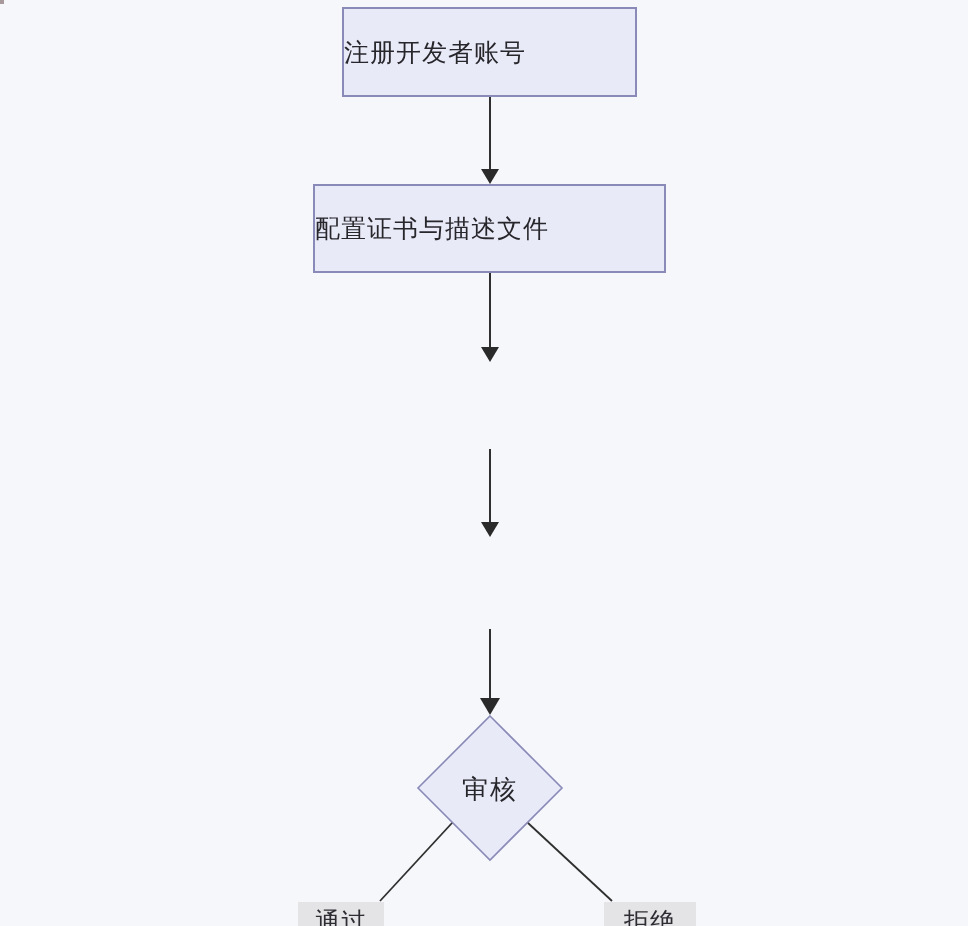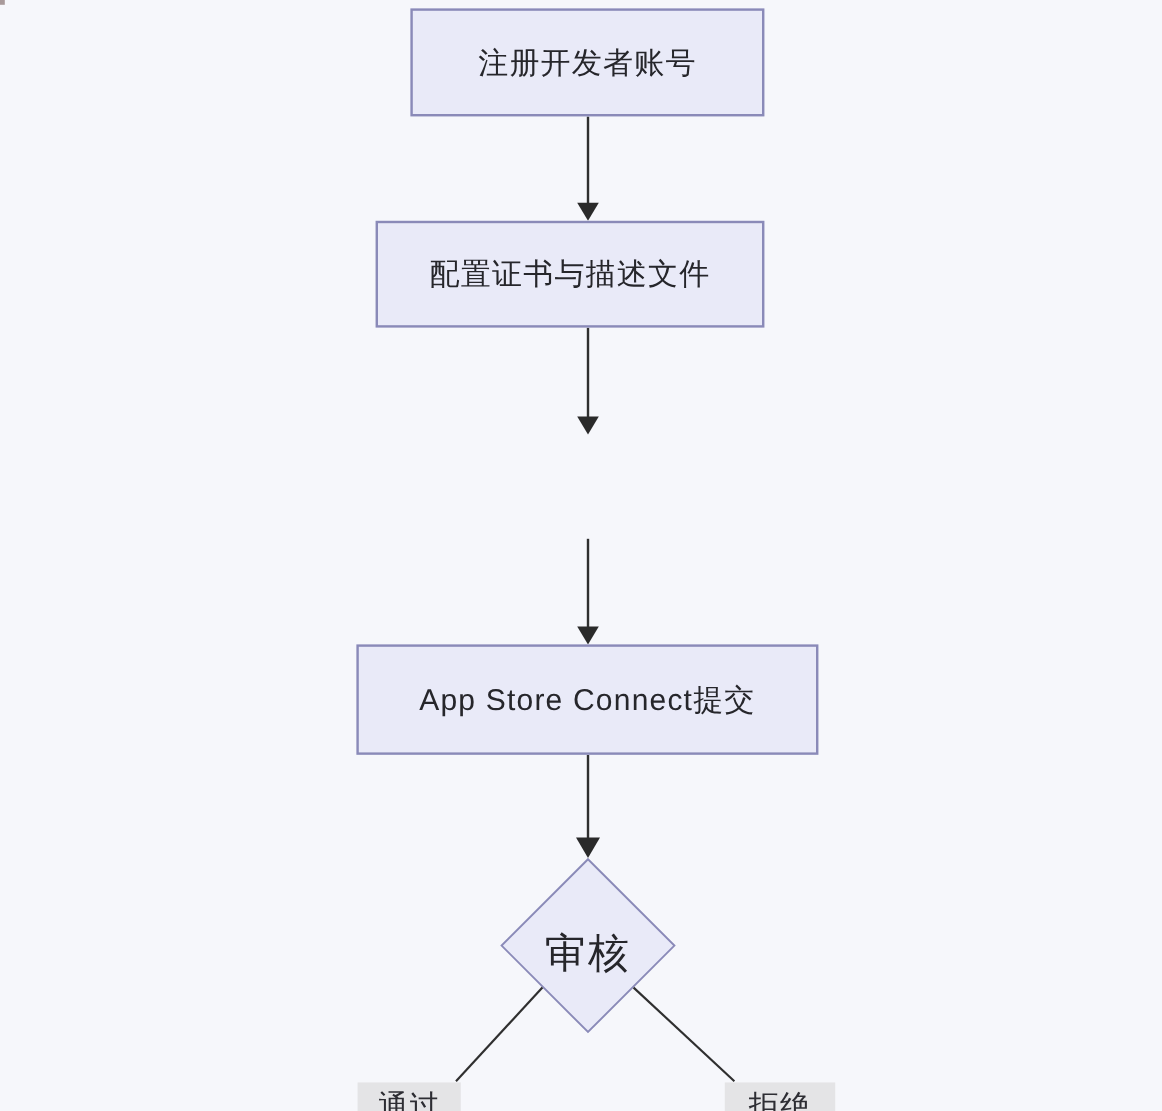--- a/index.html
+++ b/index.html
@@ -25,37 +25,37 @@
     top: 0; left: 0;
     z-index: 1;
   }
   .node {
     position: absolute;
     box-sizing: border-box;
     background: #e9eaf8;
     border: 2px solid #8a8ab8;
     display: flex;
     align-items: center;
-    justify-content: center;
+    justify-content: flex-start;
     font-size: 25px;
     color: #26262b;
     letter-spacing: 1px;
     z-index: 2;
     text-align: center;
   }
   #node-register   { left: 342px; top: 7px;   width: 295px; height: 90px; }
-  #node-certs      { left: 313px; top: 184px; width: 324px; height: 89px; }
+  #node-certs      { left: 313px; top: 184px; width: 353px; height: 89px; }
   #node-xcode      { left: 347px; top: 362px; width: 285px; height: 87px; }
   #node-appstore   { left: 297px; top: 537px; width: 385px; height: 92px; }
   #diamond-label {
     position: absolute;
     left: 418px; top: 772px;
     width: 144px;
     text-align: center;
-    font-size: 34px;
+    font-size: 26px;
     color: #26262b;
     letter-spacing: 2px;
     z-index: 3;
   }
   .edge-label {
     position: absolute;
     box-sizing: border-box;
     background: #e4e4e6;
     color: #2d2d33;
     font-size: 25px;
@@ -103,23 +103,20 @@
 
   <div class="node" id="node-register">
     <span>注册开发者账号</span>
   </div>
 
   <div class="node" id="node-certs">
     <span>配置证书与描述文件</span>
   </div>
 
 
-  <div class="node" id="node-appstore">
-    <span>App Store Connect提交</span>
-  </div>
 
   <div id="diamond-label">审核</div>
 
   <div class="edge-label" id="edge-label-pass">通过</div>
 
   <div class="edge-label" id="edge-label-reject">拒绝</div>
 
   <div id="corner-artifact"></div>
 
 </div>

